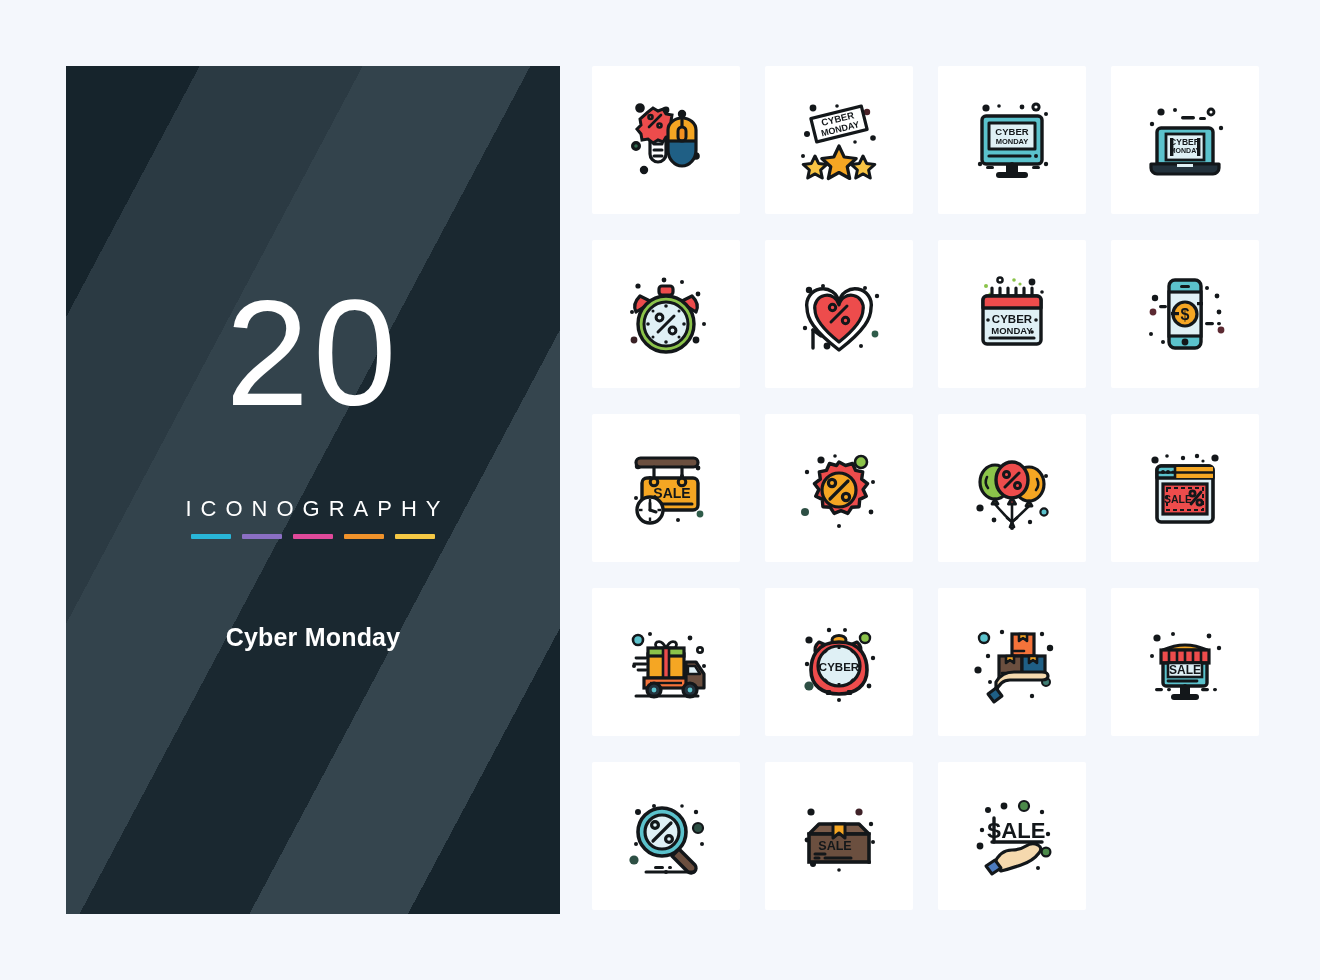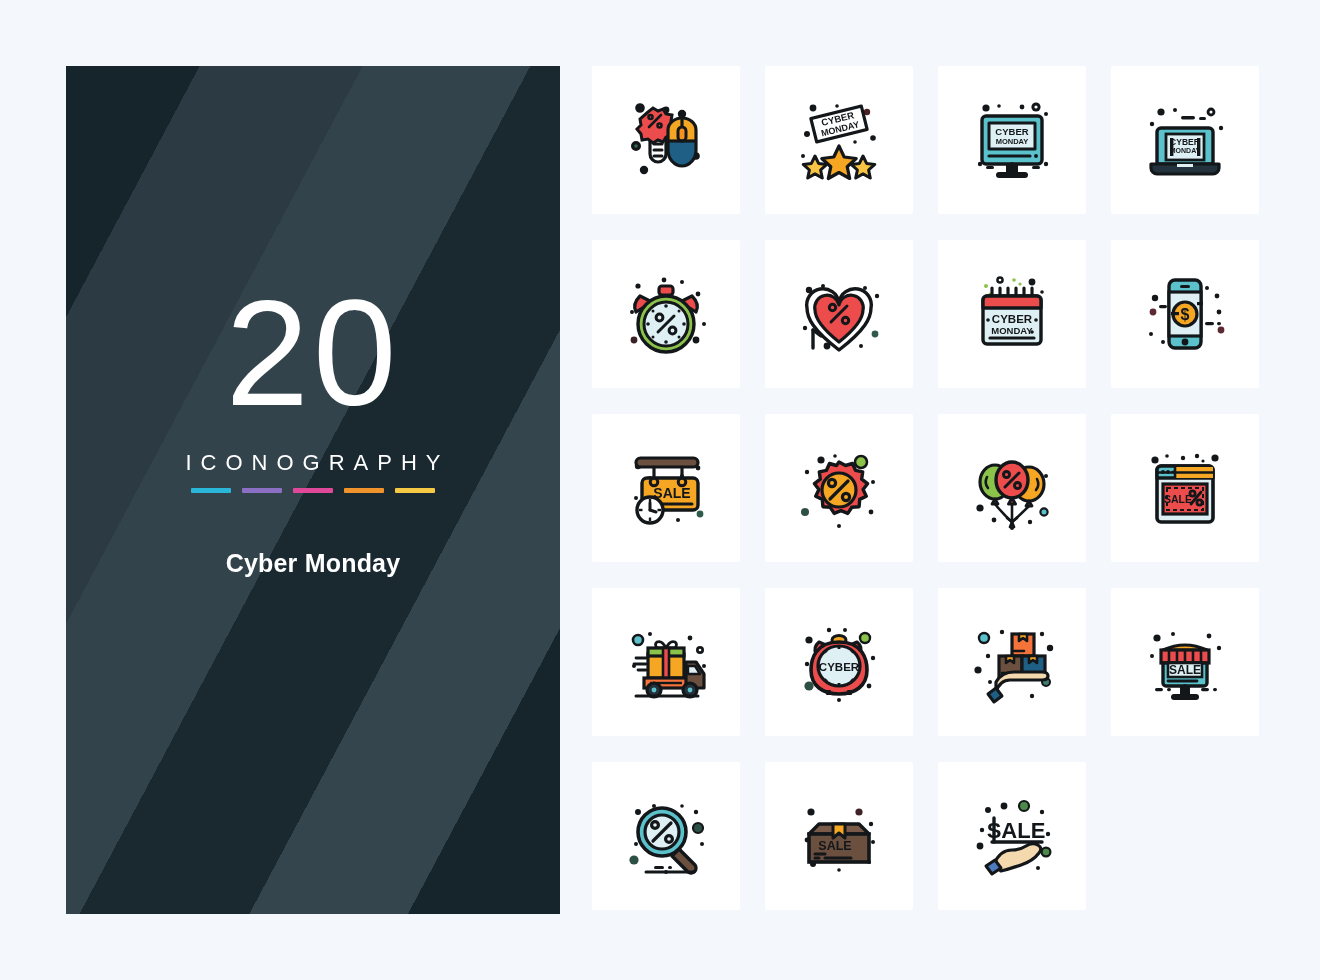--- a/index.html
+++ b/index.html
@@ -57,42 +57,42 @@
   .cover-count {
     font-size: 150px;
     line-height: 1;
     font-weight: 300;
     color: #ffffff;
     letter-spacing: 4px;
     font-family: "Liberation Sans", sans-serif;
   }
 
   .cover-sub {
-    margin-top: 22px;
+    margin-top: 68px;
     font-size: 22px;
     font-weight: 400;
     color: #ffffff;
     letter-spacing: 9px;
     text-indent: 9px;
   }
 
   .cover-bars {
     margin-top: 12px;
     display: flex;
     gap: 11px;
   }
   .cover-bars i {
     display: block;
     width: 40px;
     height: 5px;
     border-radius: 1px;
   }
 
   .cover-title {
-    margin-top: 56px;
+    margin-top: 84px;
     font-size: 25px;
     font-weight: 700;
     color: #ffffff;
     letter-spacing: 0.2px;
   }
 
   
   .icon-grid {
     position: absolute;
     left: 592px;

